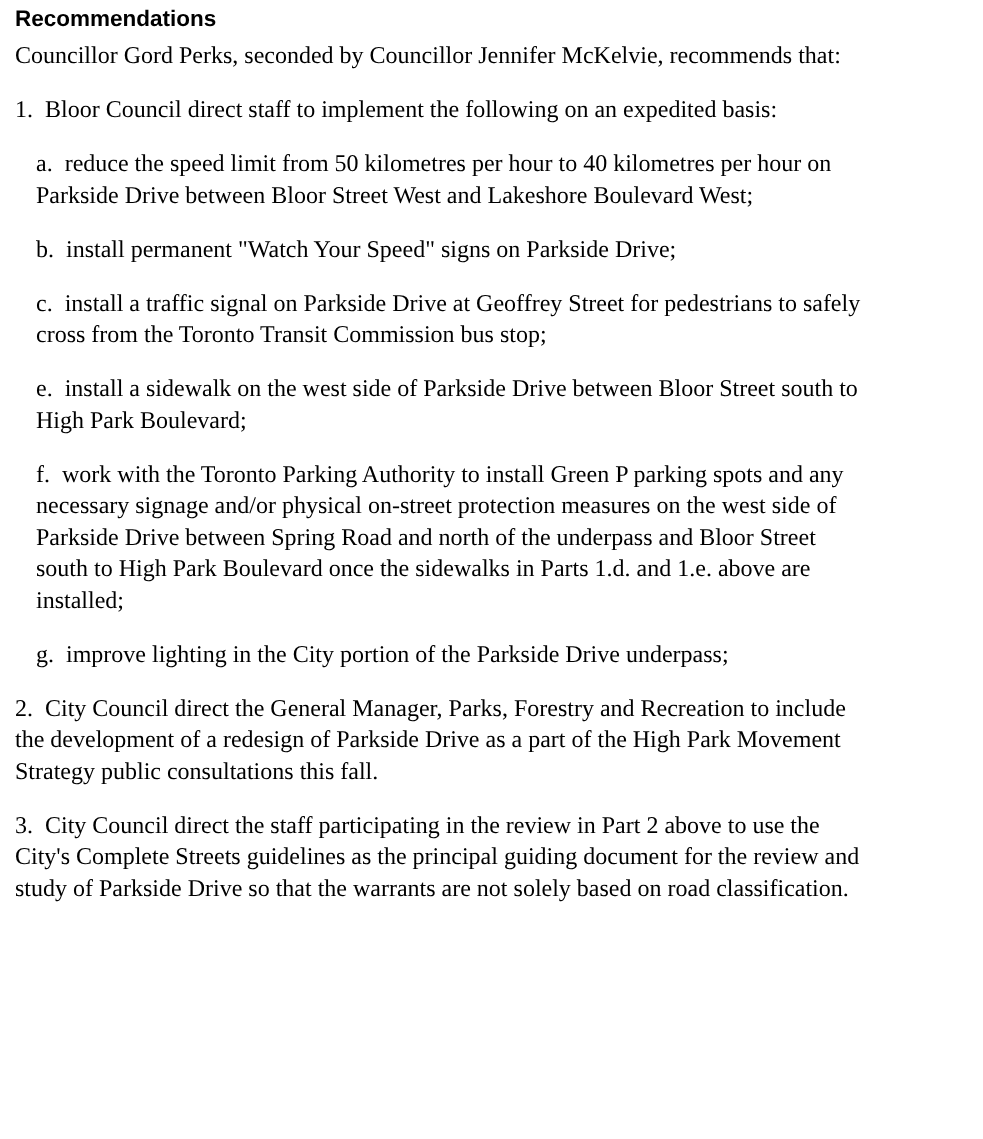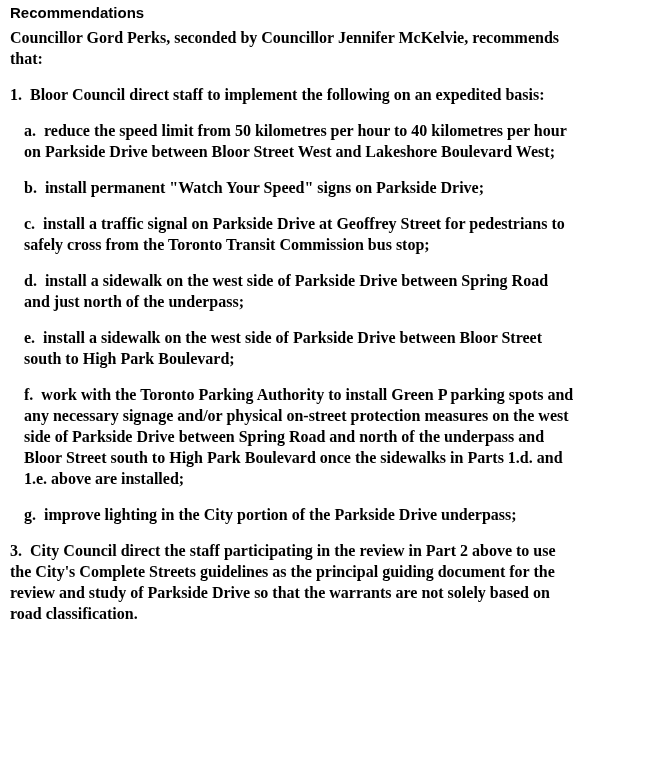--- a/index.html
+++ b/index.html
@@ -18,46 +18,46 @@
     font-size: 16px;
     line-height: 21px;
   }
   .title {
     font-family: "Liberation Sans", "DejaVu Sans", sans-serif;
     font-size: 15px;
     font-weight: bold;
     line-height: 19px;
     margin: 0 0 5px 0;
   }
-  .para { margin: 0 0 15px 0; font-weight: bold; }
+  .para { margin: 0 0 15px 0; }
   .para:last-child { margin-bottom: 0; }
   .lvl2 { margin-left: 14px; }
   .marker { padding-right: 8px; }
 </style>
 </head>
 <body>
 
 <div class="doc">
   <h1 class="title">Recommendations</h1>
 
   <p class="para">Councillor Gord Perks, seconded by Councillor Jennifer McKelvie, recommends that:</p>
 
   <p class="para lvl1"><span class="marker">1.</span><span>Bloor Council direct staff to implement the following on an expedited basis:</span></p>
 
   <p class="para lvl2"><span class="marker">a.</span><span>reduce the speed limit from 50 kilometres per hour to 40 kilometres per hour on Parkside Drive between Bloor Street West and Lakeshore Boulevard West;</span></p>
 
   <p class="para lvl2"><span class="marker">b.</span><span>install permanent "Watch Your Speed" signs on Parkside Drive;</span></p>
 
   <p class="para lvl2"><span class="marker">c.</span><span>install a traffic signal on Parkside Drive at Geoffrey Street for pedestrians to safely cross from the Toronto Transit Commission bus stop;</span></p>
 
-  <p class="para lvl2"><span class="marker">d.</span><span>install a sidewalk on the west side of Parkside Drive between Spring Road and just north of the underpass;</span></p>
 
   <p class="para lvl2"><span class="marker">e.</span><span>install a sidewalk on the west side of Parkside Drive between Bloor Street south to High Park Boulevard;</span></p>
 
   <p class="para lvl2"><span class="marker">f.</span><span>work with the Toronto Parking Authority to install Green P parking spots and any necessary signage and/or physical on-street protection measures on the west side of Parkside Drive between Spring Road and north of the underpass and Bloor Street south to High Park Boulevard once the sidewalks in Parts 1.d. and 1.e. above are installed;</span></p>
 
   <p class="para lvl2"><span class="marker">g.</span><span>improve lighting in the City portion of the Parkside Drive underpass;</span></p>
 
 
 
+  <p class="para lvl1"><span class="marker">2.</span><span>City Council direct the General Manager, Parks, Forestry and Recreation to include the development of a redesign of Parkside Drive as a part of the High Park Movement Strategy public consultations this fall.</span></p>
 
   <p class="para lvl1"><span class="marker">3.</span><span>City Council direct the staff participating in the review in Part 2 above to use the City's Complete Streets guidelines as the principal guiding document for the review and study of Parkside Drive so that the warrants are not solely based on road classification.</span></p>
 </div>
 
 </body></html>

